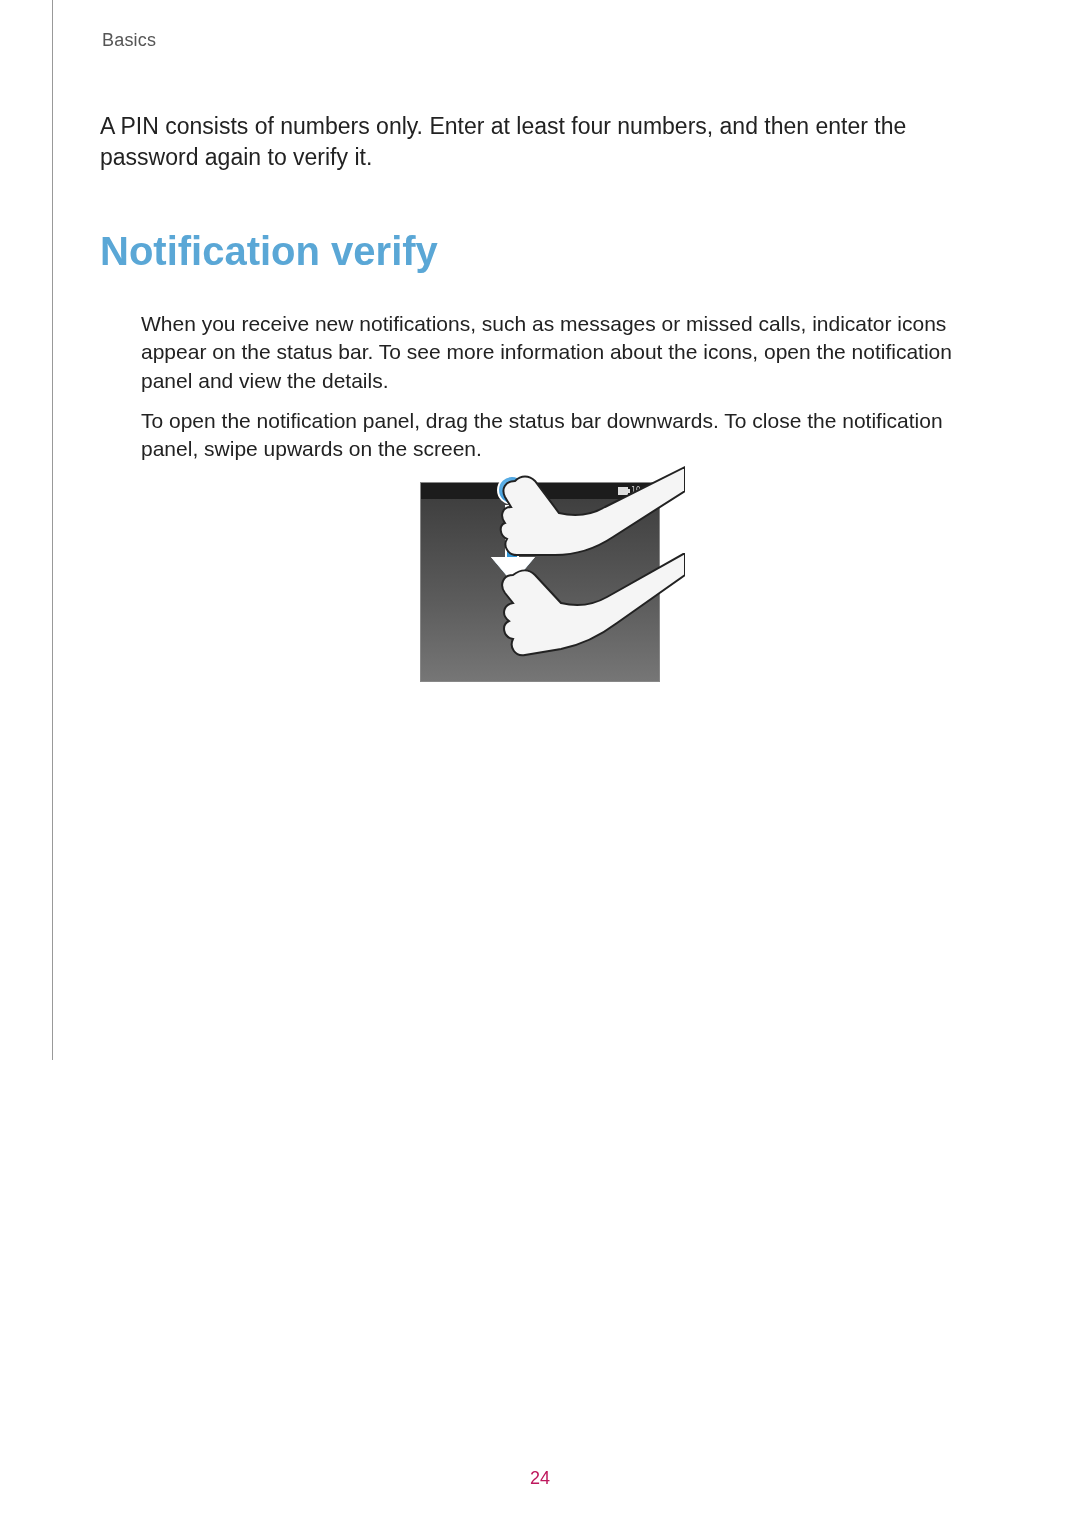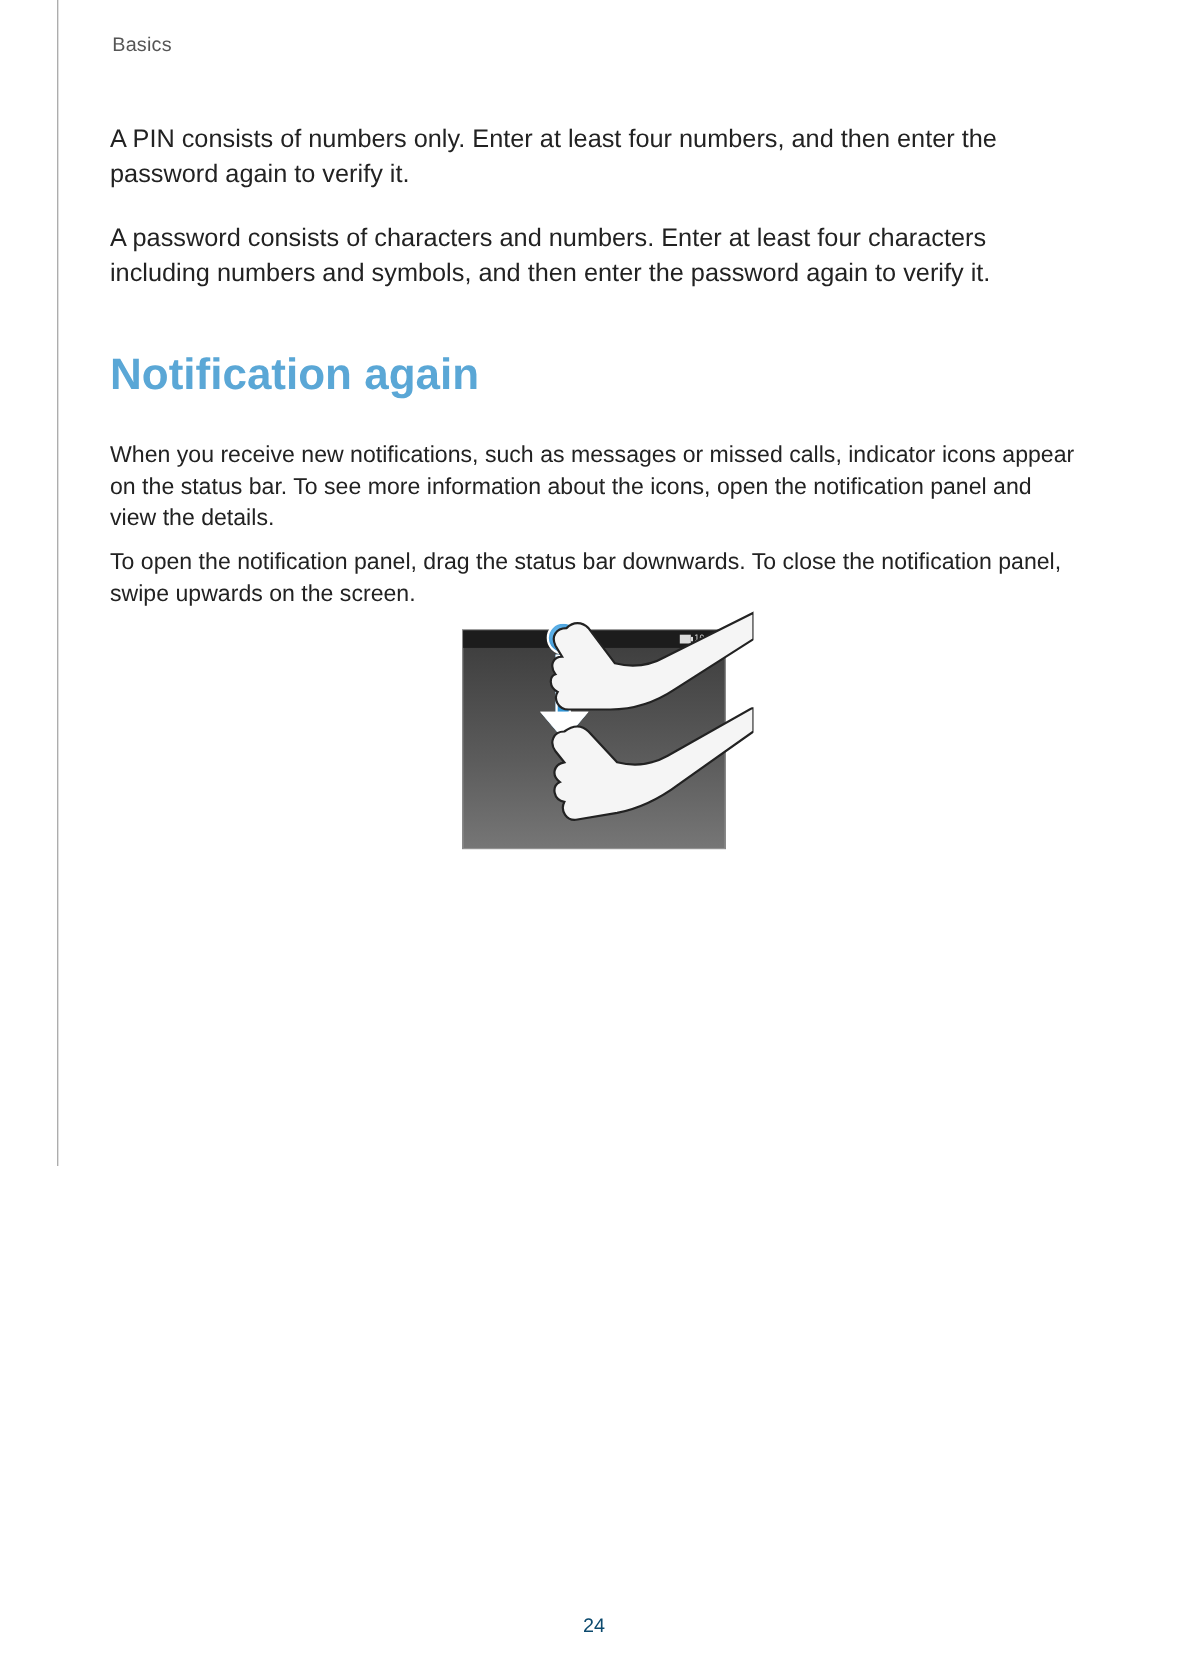--- a/index.html
+++ b/index.html
@@ -4,49 +4,48 @@
 <style>
   * { box-sizing: border-box; margin: 0; padding: 0; }
   html, body { width: 1080px; height: 1527px; background: #fff; font-family: "Segoe UI", "Myriad Pro", "Helvetica Neue", Arial, sans-serif; color: #222; }
   .page { position: relative; width: 1080px; height: 1527px; padding: 30px 100px 0 100px; }
   .vrule { position: absolute; top: 0; left: 52px; width: 0; border-left: 1px solid #999; height: 1060px; }
   .chapter { font-size: 18px; color: #555; margin: 0 0 60px 2px; letter-spacing: 0.2px; }
   .sub { font-weight: 700; font-size: 22px; color: #111; margin-bottom: 14px; }
   .body { font-size: 23px; line-height: 1.35; color: #222; margin-bottom: 28px; }
   .h1 { font-size: 40px; font-weight: 700; color: #5aa7d6; margin-top: 56px; margin-bottom: 36px; }
   .h2 { font-size: 27px; font-weight: 700; color: #5aa7d6; margin-bottom: 14px; }
-  .body2 { font-size: 21px; line-height: 1.35; color: #222; margin-bottom: 12px; }
+  .body2 { font-size: 21px; line-height: 1.35; color: #222; margin-bottom: 12px; margin-left: 41px; }
   .figure-wrap { width: 100%; display: flex; justify-content: center; margin-top: 18px; }
   .device { width: 240px; height: 200px; background: linear-gradient(180deg, #3b3b3b 0%, #5c5c5c 60%, #767676 100%); border: 1px solid #888; position: relative; overflow: visible; }
   .statusbar { position: absolute; top: 0; left: 0; right: 0; height: 16px; background: #1c1c1c; display: flex; align-items: center; justify-content: flex-end; padding-right: 4px; gap: 3px; }
   .battery { width: 10px; height: 8px; background: #ddd; position: relative; }
   .battery::after { content: ""; position: absolute; right: -2px; top: 2px; width: 2px; height: 4px; background: #ddd; }
   .time { font-size: 8px; color: #ccc; font-family: monospace; }
   .circle { position: absolute; top: -8px; left: 76px; width: 30px; height: 30px; border-radius: 50%; background: radial-gradient(circle at 35% 35%, #6fbff2, #1f7fc4); border: 2px solid #fff; }
   .arrow-shaft { position: absolute; top: 22px; left: 84px; width: 14px; height: 56px; background: #3095d6; border: 2px solid #fff; }
   .arrow-head { position: absolute; top: 76px; left: 72px; width: 0; height: 0; border-left: 20px solid transparent; border-right: 20px solid transparent; border-top: 24px solid #3095d6; filter: drop-shadow(0 0 0 #fff); }
   .arrow-head::before { content: ""; position: absolute; top: -26px; left: -22px; width: 0; height: 0; border-left: 22px solid transparent; border-right: 22px solid transparent; border-top: 26px solid #fff; z-index: -1; }
   .hand { position: absolute; stroke: #222; fill: #f5f5f5; stroke-width: 2; }
   .hand.top { top: -20px; left: 74px; width: 190px; height: 120px; }
   .hand.bottom { top: 70px; left: 74px; width: 190px; height: 130px; }
-  .pagenum { position: absolute; bottom: 38px; left: 0; right: 0; text-align: center; font-size: 18px; color: #0c4a6e; }
+  .pagenum { position: absolute; bottom: 38px; left: 0; right: 0; text-align: center; font-size: 18px; color: #be185d; }
 </style>
 </head>
 <body>
 
 <div class="page">
   <div class="vrule"></div>
 
   <div class="chapter">Basics</div>
 
   <div class="body">A PIN consists of numbers only. Enter at least four numbers, and then enter the password again to verify it.</div>
 
-  <div class="body">A password consists of characters and numbers. Enter at least four characters including numbers and symbols, and then enter the password again to verify it.</div>
 
-  <div class="h1">Notification again</div>
+  <div class="h1">Notification verify</div>
   <div class="body2">When you receive new notifications, such as messages or missed calls, indicator icons appear on the status bar. To see more information about the icons, open the notification panel and view the details.</div>
   <div class="body2">To open the notification panel, drag the status bar downwards. To close the notification panel, swipe upwards on the screen.</div>
 
   <div class="figure-wrap">
     <div class="device">
       <div class="statusbar">
         <span class="battery"></span>
         <span class="time">10:00</span>
       </div>
       <div class="circle"></div>

